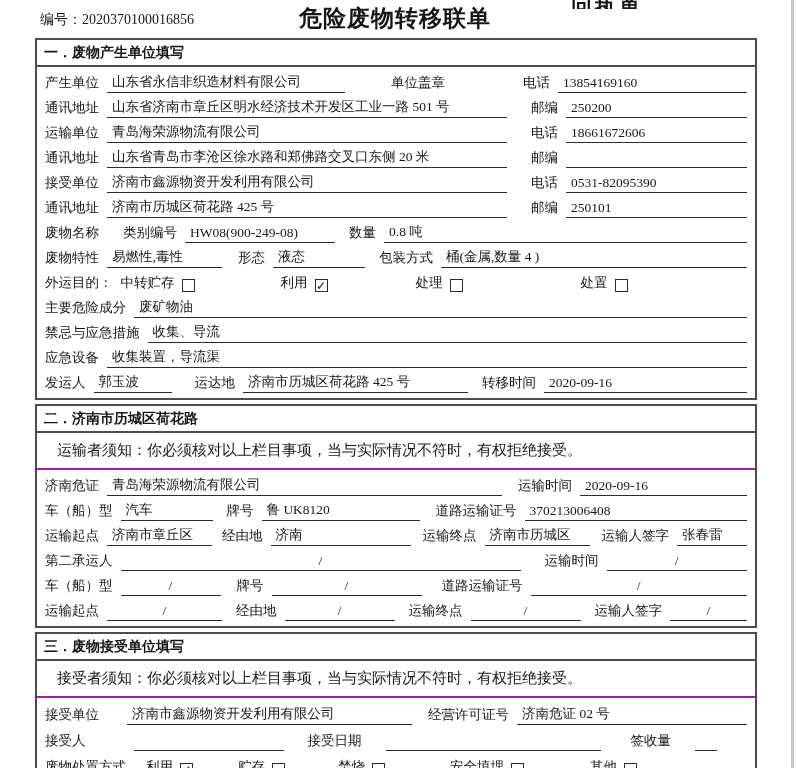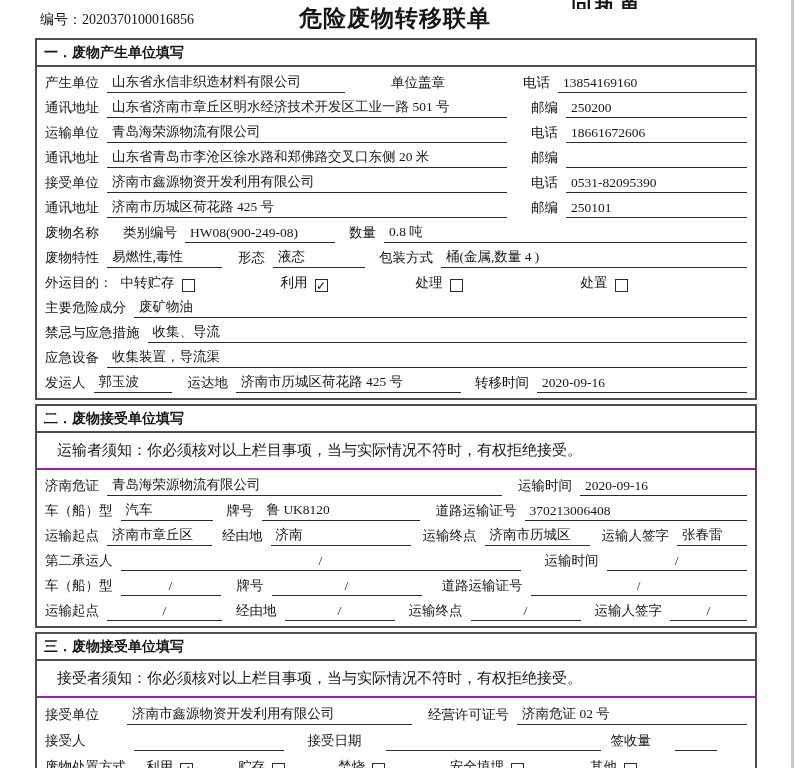--- a/index.html
+++ b/index.html
@@ -142,31 +142,31 @@
         </div>
 
         <div class="row">
           <span class="lbl">应急设备</span>
           <span class="val grow">收集装置，导流渠</span>
         </div>
 
         <div class="row">
           <span class="lbl">发运人</span>
           <span class="val" style="width:78px">郭玉波</span>
-          <span class="lbl" style="margin-left:16px">运达地</span>
+          <span class="lbl" style="margin-left:23px">运达地</span>
           <span class="val" style="width:225px">济南市历城区荷花路 425 号</span>
           <span class="lbl" style="margin-left:14px">转移时间</span>
           <span class="val grow">2020-09-16</span>
         </div>
 
       </div>
     </div>
 
     <div class="sect">
-      <div class="sect-h">二．废物接受单位填写</div>
+      <div class="sect-h">二．济南市历城区荷花路</div>
       <div class="notice">运输者须知：你必须核对以上栏目事项，当与实际情况不符时，有权拒绝接受。</div>
       <div class="rows">
 
         <div class="row">
           <span class="lbl">济南危证</span>
           <span class="val" style="width:395px">青岛海荣源物流有限公司</span>
           <span class="lbl" style="margin-left:16px">运输时间</span>
           <span class="val grow">2020-09-16</span>
         </div>
 
@@ -230,21 +230,21 @@
           <span class="val" style="width:285px">济南市鑫源物资开发利用有限公司</span>
           <span class="lbl" style="margin-left:16px">经营许可证号</span>
           <span class="val grow">济南危证 02 号</span>
         </div>
 
         <div class="row row-tall">
           <span class="lbl">接受人</span>
           <span class="val" style="width:150px;margin-left:40px"></span>
           <span class="lbl" style="margin-left:24px">接受日期</span>
           <span class="val" style="width:215px;margin-left:16px"></span>
-          <span class="lbl" style="margin-left:10px">签收量</span>
+          <span class="lbl" style="margin-left:30px">签收量</span>
           <span class="val grow" style="margin-left:16px;margin-right:30px"></span>
         </div>
 
         <div class="row row-tall">
           <span class="lbl">废物处置方式</span>
           <span class="opt" style="width:92px;margin-left:12px">
             <span class="plain">利用</span>
             <span class="cb">✓</span>
           </span>
           <span class="opt" style="width:100px">

